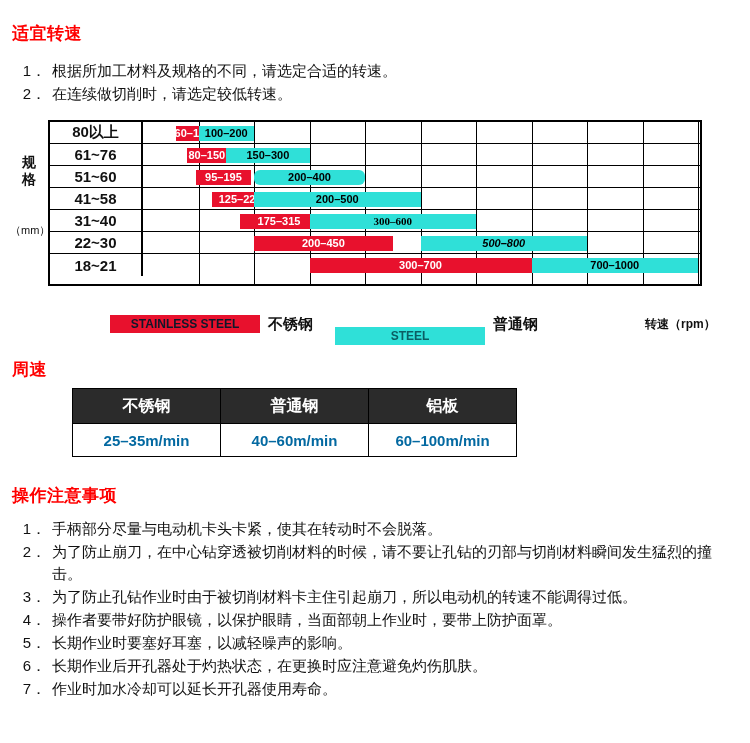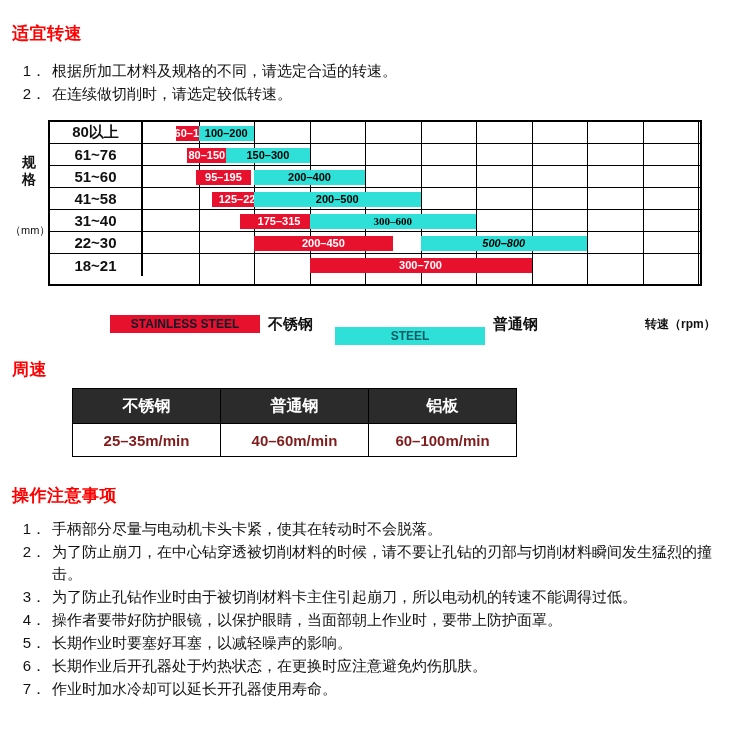--- a/index.html
+++ b/index.html
@@ -111,21 +111,21 @@
   }
   #speed-table th,#speed-table td{
     border:1px solid #000;
     width:145px;height:30px;
     text-align:center;
     font-size:15px;font-weight:bold;
   }
   #speed-table th{
     background:#2b2b2b;color:#fff;font-size:16px;height:32px;
   }
-  #speed-table td{background:#fff;color:#7f1d1d;}
+  #speed-table td{background:#fff;color:#0369a1;}
 </style>
 </head>
 <body>
 
 <div class="section-title" id="title-speed">适宜转速</div>
 
 <div class="note-list" id="intro-list">
     <div class="note-row">
       <div class="note-num">1．</div>
       <div class="note-txt">根据所加工材料及规格的不同，请选定合适的转速。</div>
@@ -169,24 +169,25 @@
       <div class="rowline last" style="top: 132px;"></div>
       <div class="bar ss" style="left: 126.3px; width: 33.3px; top: 3.5px;">60–120</div>
       <div class="bar ss" style="left: 137.4px; width: 38.85px; top: 25.5px;">80–150</div>
       <div class="bar ss" style="left: 145.725px; width: 55.5px; top: 47.5px;">95–195</div>
       <div class="bar ss" style="left: 162.375px; width: 55.5px; top: 69.5px;">125–225</div>
       <div class="bar ss" style="left: 190.125px; width: 77.7px; top: 91.5px;">175–315</div>
       <div class="bar ss" style="left: 204px; width: 138.75px; top: 113.5px;">200–450</div>
       <div class="bar ss" style="left: 259.5px; width: 222px; top: 135.5px;">300–700</div>
       <div class="bar st" style="left: 148.5px; width: 55.5px; top: 3.5px;">100–200</div>
       <div class="bar st" style="left: 176.25px; width: 83.25px; top: 25.5px;">150–300</div>
-      <div class="bar st" style="left: 204px; width: 111px; top: 47.5px;">200–400</div>
+      <div class="bar st" style="left: 204px; width: 111px; top: 47.5px; border-radius: 6px;">200–400</div>
       <div class="bar st" style="left: 204px; width: 166.5px; top: 69.5px;">200–500</div>
       <div class="bar st" style="left: 259.5px; width: 166.5px; top: 91.5px; font-family: Liberation Serif, serif;">300–600</div>
       <div class="bar st" style="left: 370.5px; width: 166.5px; top: 113.5px; font-style: italic;">500–800</div>
+      <div class="bar st" style="left: 481.5px; width: 166.5px; top: 135.5px;">700–1000</div>
     </div>
 
 
   <div id="legend">
       <div class="lg-chip ss">STAINLESS STEEL</div>
       <div class="lg-text">不锈钢</div>
       <div class="lg-chip st">STEEL</div>
       <div class="lg-text">普通钢</div>
     </div>
   <div id="xaxis-name">转速（rpm）</div>

